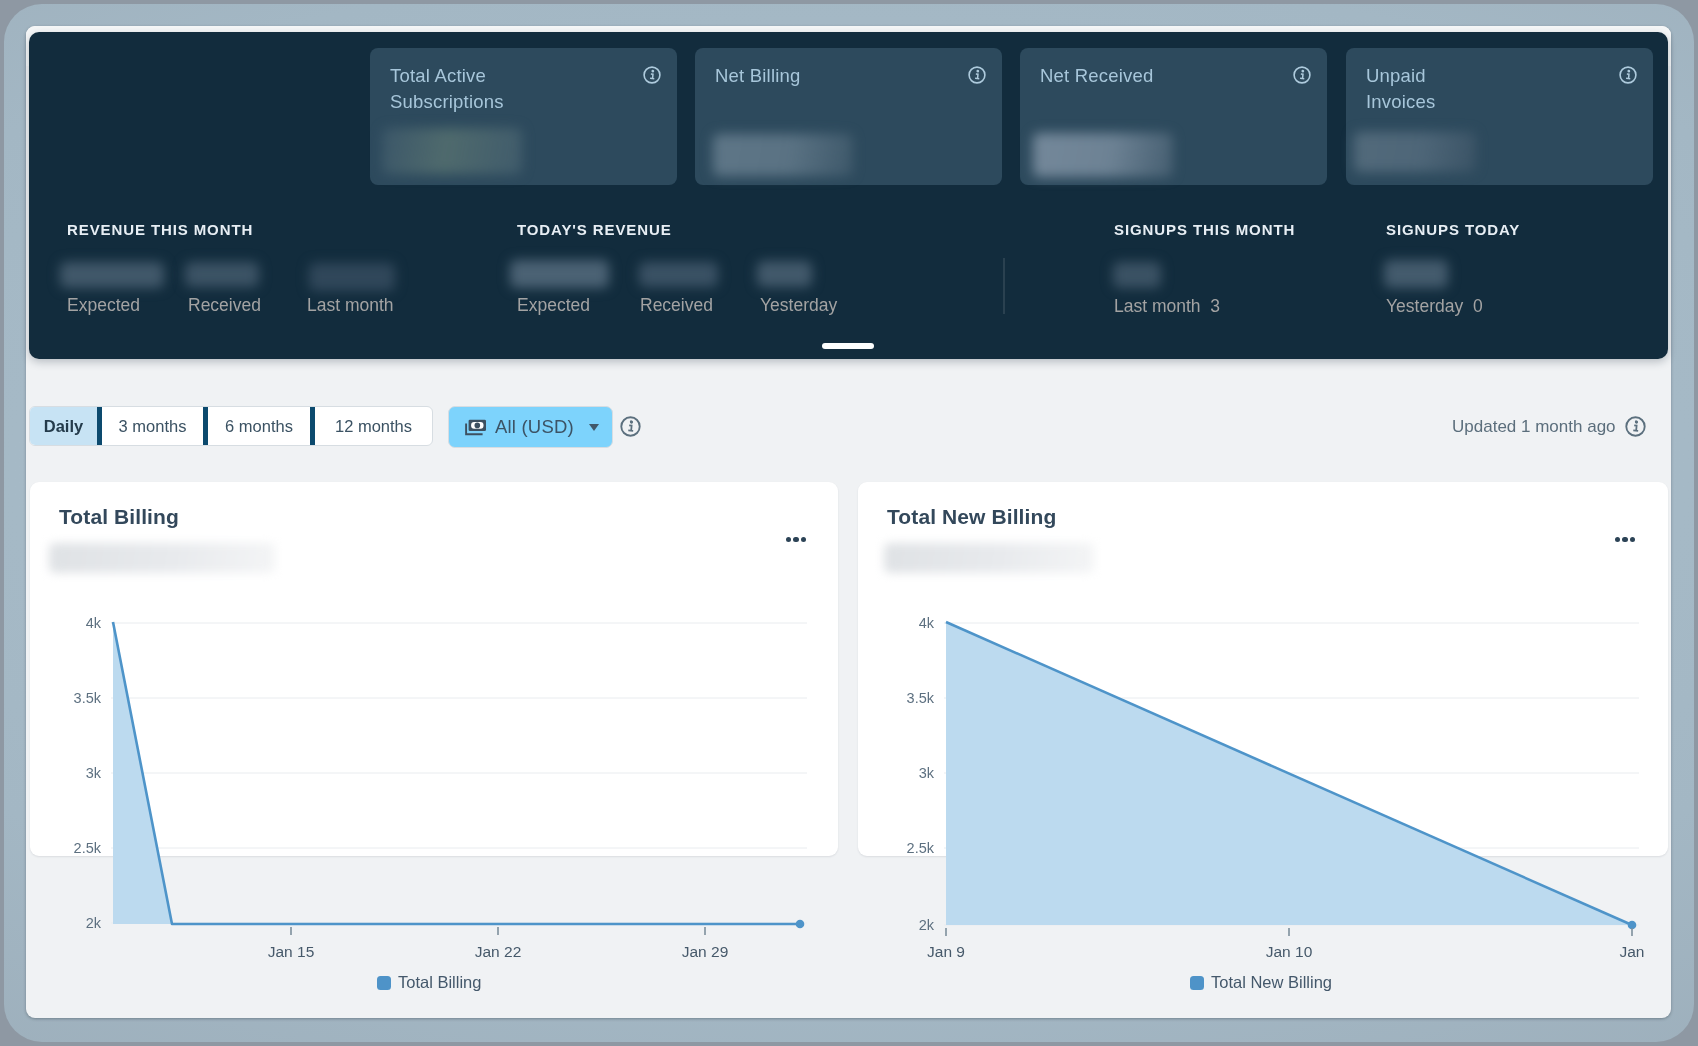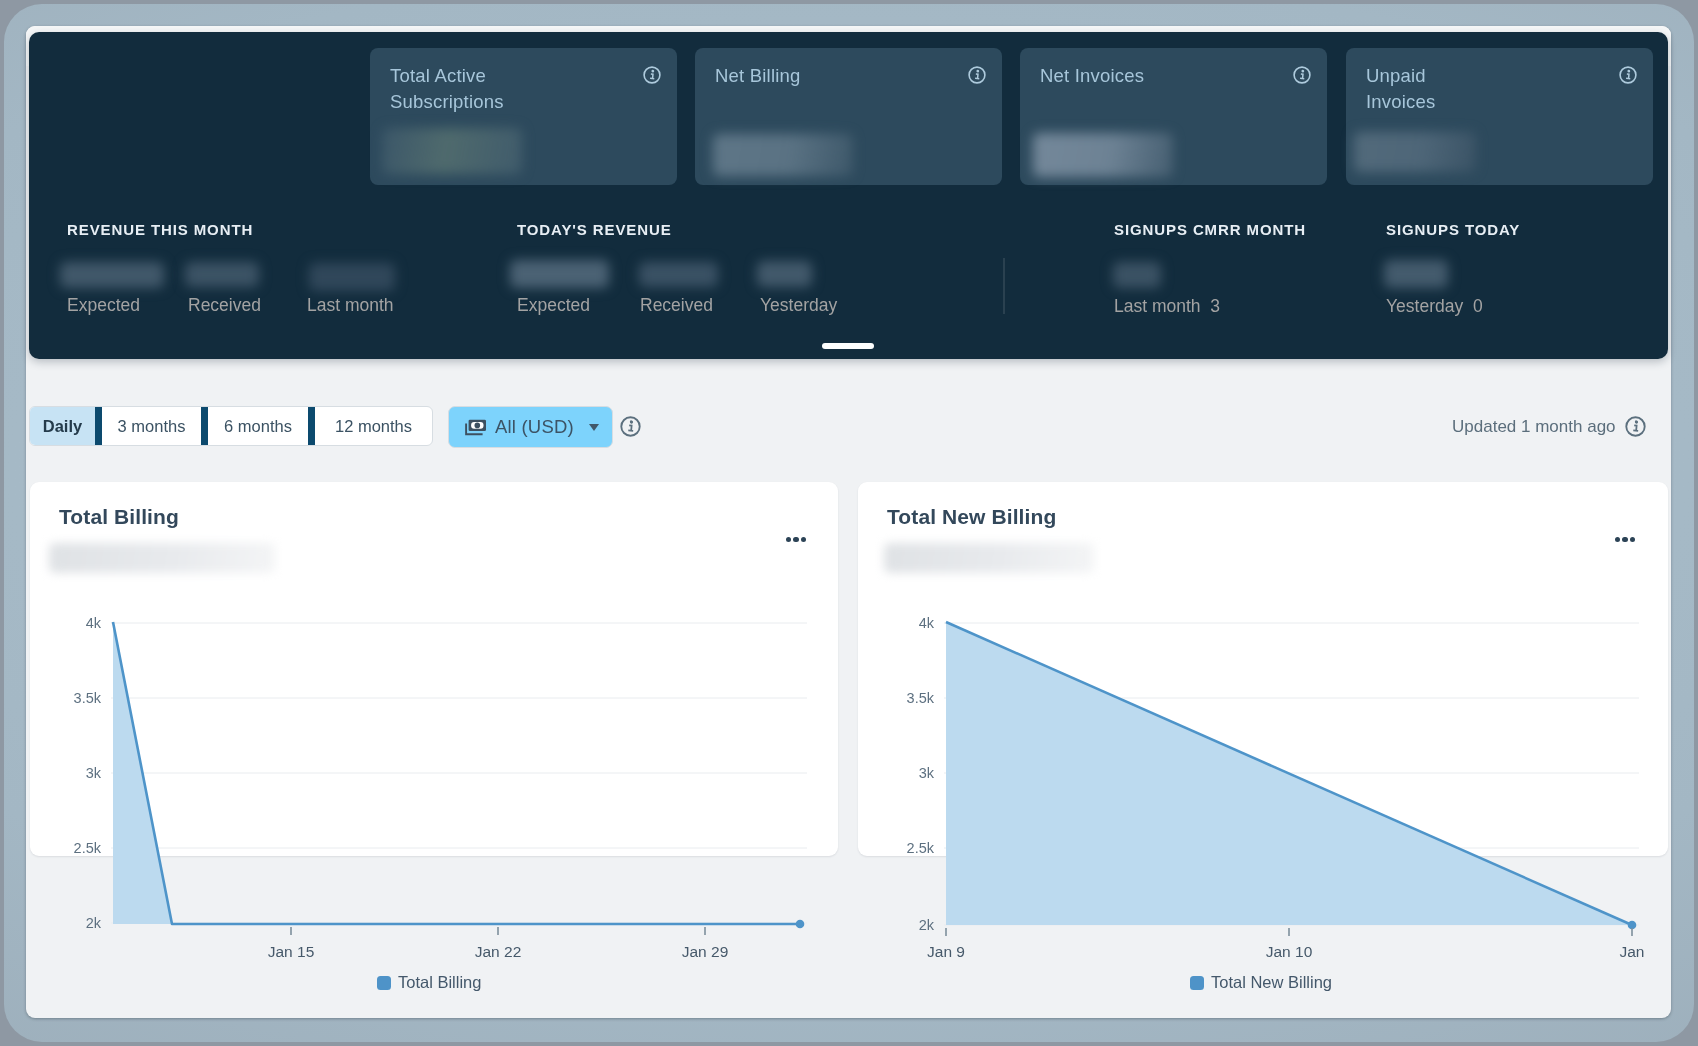--- a/index.html
+++ b/index.html
@@ -28,21 +28,21 @@
   .sechead { position:absolute; font-size:15px; font-weight:700; letter-spacing:.9px; color:#e7eef4; }
   .seclab  { position:absolute; font-size:17.5px; font-weight:400; color:#a3a3a3; }
   .vdiv { position:absolute; left:974px; top:226px; width:2px; height:56px; background:rgba(255,255,255,.10); }
   .handle { position:absolute; left:793px; top:311px; width:52px; height:6px; border-radius:3px; background:#fdfefe; }
 
   
   .tabs { position:absolute; left:3px; top:380px; height:40px; display:flex;
           background:#fff; border:1px solid #d7dde2; border-radius:6px; overflow:hidden;
           color:#3b5263; }
   .tab { display:flex; align-items:center; justify-content:center; font-size:16.5px; font-weight:500;
-         border-right:7px solid #0c4a6e; }
+         border-right:5px solid #0c4a6e; }
   .tab:last-child { border-right:none; }
   .tab.active { background:#c7e3f4; color:#243b4b; font-weight:700; }
   .curbtn { position:absolute; left:422px; top:380px; width:165px; height:42px; background:#7dd3fc;
             border:1px solid #d7dde2; border-radius:7px; display:flex; align-items:center; color:#3c5365; }
   .curbtn .txt { font-size:18.5px; font-weight:500; margin-left:8px; letter-spacing:.2px; }
   .caret { width:0; height:0; border-left:5.5px solid transparent; border-right:5.5px solid transparent;
            border-top:7px solid #41586a; margin-left:15px; }
   .updated { position:absolute; top:380px; right:25px; height:41px; display:flex; align-items:center;
              font-size:17px; color:#5b6e7c; }
 
@@ -81,21 +81,21 @@
   <g transform="rotate(5 9 10)">
               <circle cx="9.4" cy="5.1" r="1.4" fill="currentColor"></circle>
   <path d="M7.7 8.1 L9.8 8.1 L9.8 12.3 M7.3 12.5 L11.5 12.5" stroke="currentColor" stroke-width="1.5" fill="none"></path>
             </g>
 </svg>
         </div>
         <div class="blob" style="left:12px; top:80px; width:140px; height:46px;
              background:linear-gradient(100deg,#48627388 0%,#4f6a6d 45%,#45606fcc 100%);"></div>
       </div>
       <div class="stat" style="left:991px;">
-        <h3>Net Invoices</h3>
+        <h3>Net Received</h3>
         <div class="info" style="color:#aecbdd;">
           <svg width="18" height="18" viewBox="0 0 18 18">
   <circle cx="9" cy="9" r="7.9" fill="none" stroke="currentColor" stroke-width="1.6"></circle>
   <g transform="rotate(5 9 10)">
               <circle cx="9.4" cy="5.1" r="1.4" fill="currentColor"></circle>
   <path d="M7.7 8.1 L9.8 8.1 L9.8 12.3 M7.3 12.5 L11.5 12.5" stroke="currentColor" stroke-width="1.5" fill="none"></path>
             </g>
 </svg>
         </div>
         <div class="blob" style="left:13px; top:85px; width:140px; height:44px;
@@ -127,21 +127,21 @@
       <div class="sechead" style="left:488px; top:189px;">TODAY'S REVENUE</div>
       <div class="blob" style="left:481px; top:228px; width:99px; height:28px; background:#4b6274;"></div>
       <div class="blob" style="left:610px; top:230px; width:79px; height:25px; background:#3a5164;"></div>
       <div class="blob" style="left:728px; top:229px; width:55px; height:26px; background:#42596b;"></div>
       <div class="seclab" style="left:488px; top:263px;">Expected</div>
       <div class="seclab" style="left:611px; top:263px;">Received</div>
       <div class="seclab" style="left:731px; top:263px;">Yesterday</div>
 
       <div class="vdiv"></div>
 
-      <div class="sechead" style="left:1085px; top:189px;">SIGNUPS CMRR MONTH</div>
+      <div class="sechead" style="left:1085px; top:189px;">SIGNUPS THIS MONTH</div>
       <div class="blob" style="left:1084px; top:230px; width:48px; height:26px; background:#3b5264;"></div>
       <div class="seclab" style="left:1085px; top:264px;">Last month&nbsp; 3</div>
 
       <div class="sechead" style="left:1357px; top:189px;">SIGNUPS TODAY</div>
       <div class="blob" style="left:1355px; top:228px; width:64px; height:28px; background:#445b6d;"></div>
       <div class="seclab" style="left:1357px; top:264px;">Yesterday&nbsp; 0</div>
 
       <div class="handle"></div>
     </div>
 

